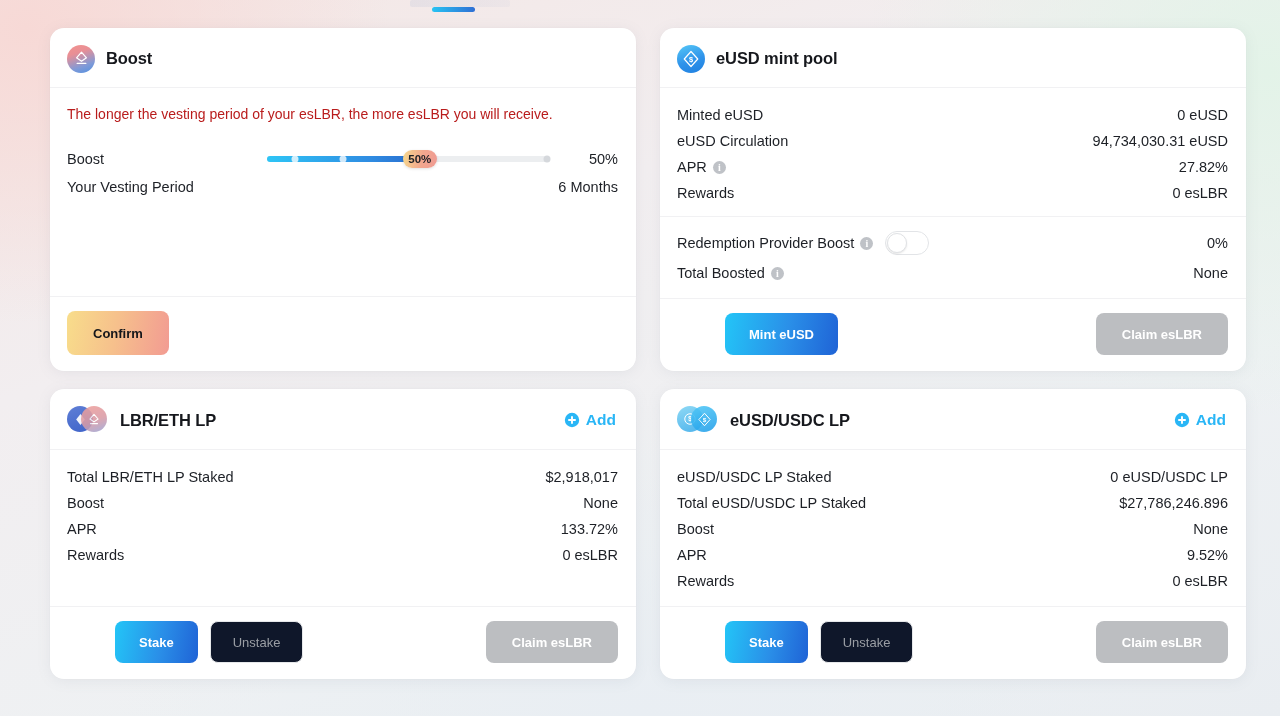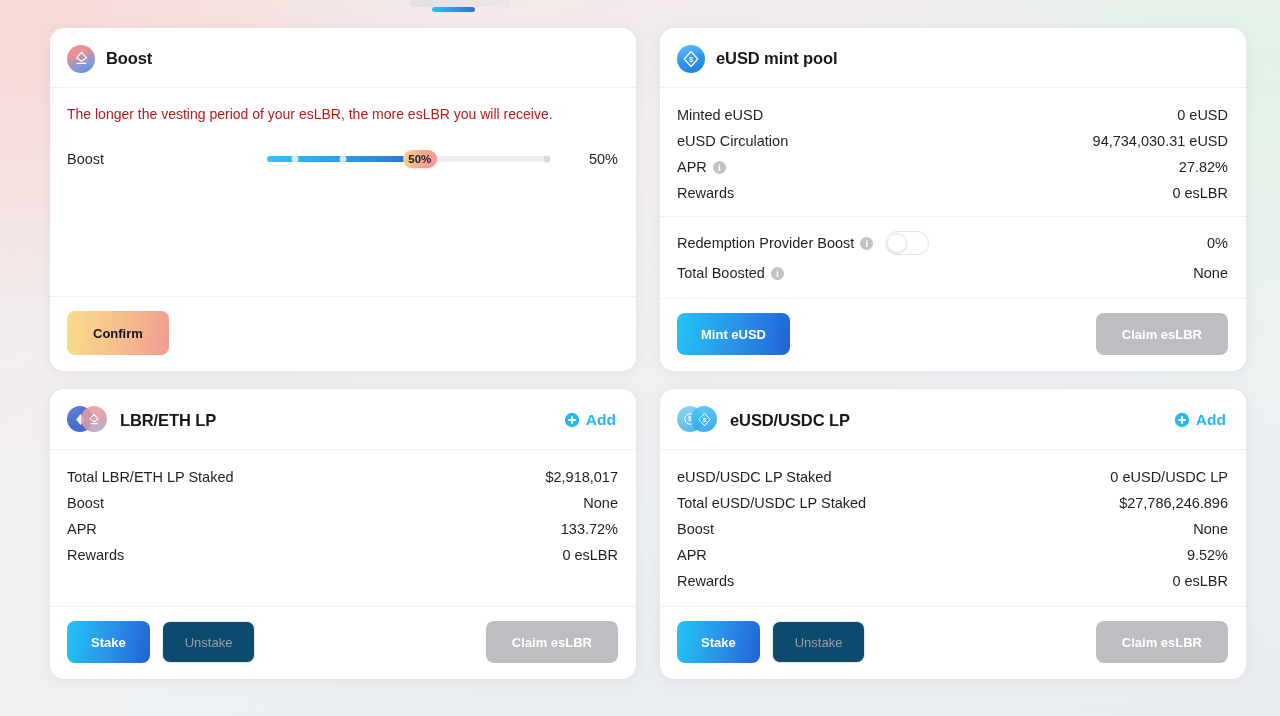--- a/index.html
+++ b/index.html
@@ -248,23 +248,24 @@
   .btn-confirm {
     background: linear-gradient(100deg, #f8dd8b 0%, #f6c08c 48%, #f29b92 100%);
     color: #14161a;
     height: 44px;
     padding: 0 26px;
   }
   .btn-primary {
     background: linear-gradient(100deg, #23c5f7 0%, #2a8fe8 55%, #1f63d6 100%);
     color: #ffffff;
     padding: 16px 24px;
+    margin-left: 48px;
   }
   .btn-outline {
-    background: #0c4a6e;
+    background: #0f172a;
     border: 1px solid #e6e8ea;
     color: #9a9ea4;
     font-weight: normal;
     padding: 0 22px;
   }
   .btn-disabled {
     background: #bcbec1;
     color: #ffffff;
     padding: 12px 26px;
     cursor: default;
@@ -321,20 +322,24 @@
         <span class="slider-wrap">
           <span class="slider-track"></span>
           <span class="slider-fill" style="width:52%"></span>
           <span class="slider-mark" style="left:10%"></span>
           <span class="slider-mark" style="left:27%"></span>
           <span class="slider-mark dim" style="left:99%"></span>
           <span class="slider-thumb" style="left:54%">50%</span>
         </span>
         <span class="slider-pct">50%</span>
       </div>
+      <div class="row">
+        <span class="row-label">Your Vesting Period</span>
+        <span class="row-value">6 Months</span>
+      </div>
       <div style="height:52px"></div>
     </div>
     <div class="card-footer">
       <button class="btn btn-confirm">Confirm</button>
     </div>
   </div>
 
   <div class="card">
     <div class="card-header">
       <span class="icon-circle icon-eusd">

